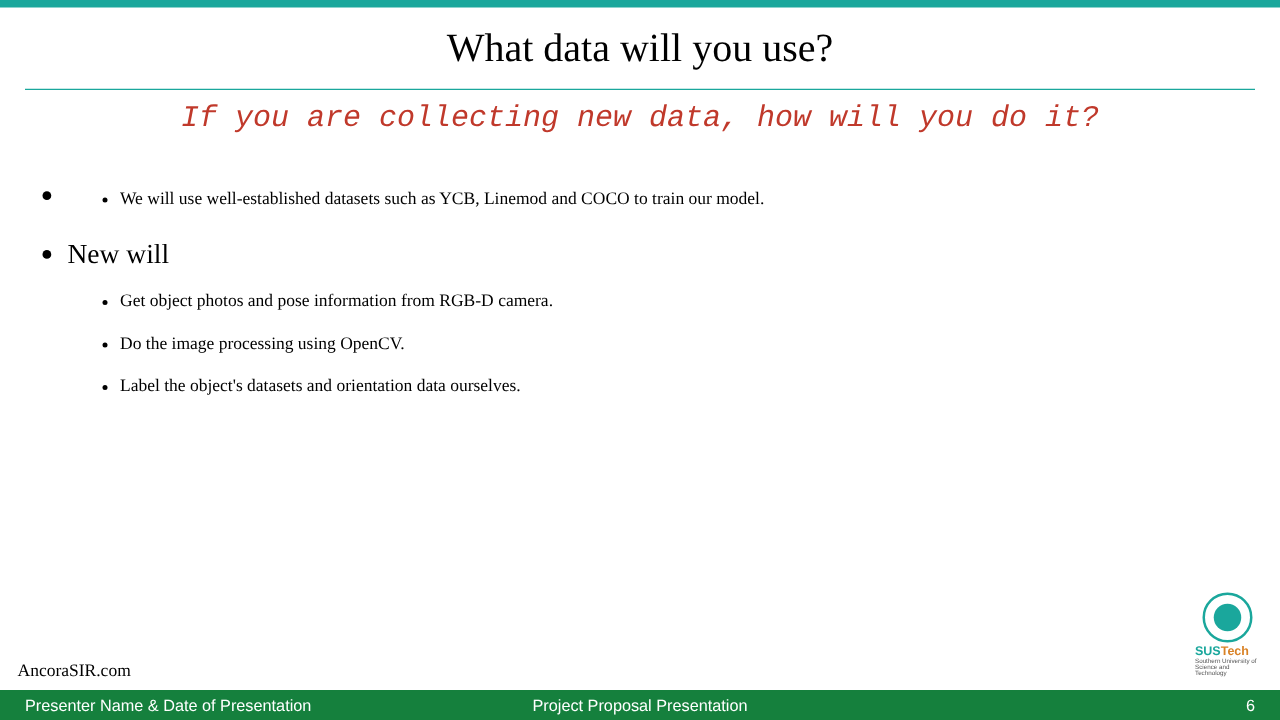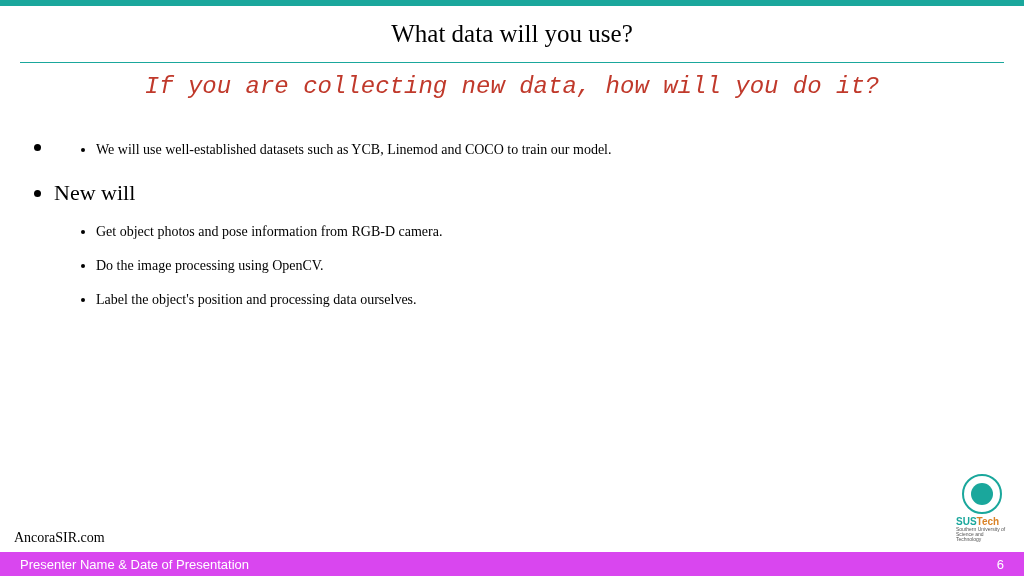--- a/index.html
+++ b/index.html
@@ -1,28 +1,28 @@
 <!DOCTYPE html>
 <html><head>
 <meta charset="utf-8">
 <style>
   * { margin: 0; padding: 0; box-sizing: border-box; }
   html, body { width: 1024px; height: 576px; overflow: hidden; font-family: "Times New Roman", Times, serif; background: #fff; }
   .slide { position: relative; width: 1024px; height: 576px; }
   .top-bar { height: 6px; background: #1aa79c; }
-  .title { text-align: center; font-size: 25px; color: #000; margin-top: 14px; font-weight: 400; }
+  .title { text-align: center; font-size: 32px; color: #000; margin-top: 14px; font-weight: 400; }
   .divider { height: 1px; background: #1aa79c; margin: 14px 20px 0 20px; }
   .subtitle { text-align: center; font-size: 24px; font-style: italic; color: #c0392b; margin-top: 10px; font-family: Liberation Mono, monospace; }
   .content { margin: 34px 32px 0 32px; color: #000; }
   .lvl1 { list-style: disc; padding-left: 22px; }
   .lvl1 > li { font-size: 22px; margin-bottom: 22px; }
   .lvl2 { list-style: disc; padding-left: 42px; margin-top: 18px; }
   .lvl2 > li { font-size: 14px; margin-bottom: 18px; }
   .site { position: absolute; left: 14px; bottom: 30px; font-size: 14px; color: #000; }
-  .footer { position: absolute; left: 0; right: 0; bottom: 0; height: 24px; background: #d946ef; color: #fff; display: flex; align-items: center; justify-content: space-between; padding: 0 20px; font-family: Arial, sans-serif; font-size: 13px; }
+  .footer { position: absolute; left: 0; right: 0; bottom: 0; height: 24px; background: #15803d; color: #fff; display: flex; align-items: center; justify-content: space-between; padding: 0 20px; font-family: Arial, sans-serif; font-size: 13px; }
   .footer-center { position: absolute; left: 50%; transform: translateX(-50%); }
   .logo { position: absolute; right: 16px; bottom: 34px; width: 52px; text-align: left; }
   .seal { width: 40px; height: 40px; border: 2px solid #1aa79c; border-radius: 50%; margin: 0 auto 2px auto; display: flex; align-items: center; justify-content: center; }
   .seal-inner { width: 22px; height: 22px; background: #1aa79c; border-radius: 50%; }
   .logo-text { font-family: Arial, sans-serif; font-size: 10px; font-weight: bold; color: #1aa79c; }
   .logo-text .orange { color: #d98226; }
   .logo-sub { font-family: Arial, sans-serif; font-size: 5px; color: #555; line-height: 1; }
 </style>
 </head>
 <body>
@@ -39,35 +39,36 @@
       <li>
         <ul class="lvl2">
           <li>We will use well-established datasets such as YCB, Linemod and COCO to train our model.</li>
         </ul>
       </li>
       <li>
         <span>New will</span>
         <ul class="lvl2">
           <li>Get object photos and pose information from RGB-D camera.</li>
           <li>Do the image processing using OpenCV.</li>
-          <li>Label the object's position and processing data ourselves.</li>
+          <li>Label the object's datasets and orientation data ourselves.</li>
         </ul>
       </li>
     </ul>
   </div>
 
   <div class="site">AncoraSIR.com</div>
 
   <div class="logo">
     <div class="seal">
       <div class="seal-inner"></div>
     </div>
     <div class="logo-text">
       <span>SUS</span><span class="orange">Tech</span>
     </div>
     <div class="logo-sub">Southern University of Science and Technology</div>
   </div>
 
   <div class="footer">
     <span>Presenter Name &amp; Date of Presentation</span>
+    <span class="footer-center">Project Proposal Presentation</span>
     <span>6</span>
   </div>
 </div>
 
 </body></html>

